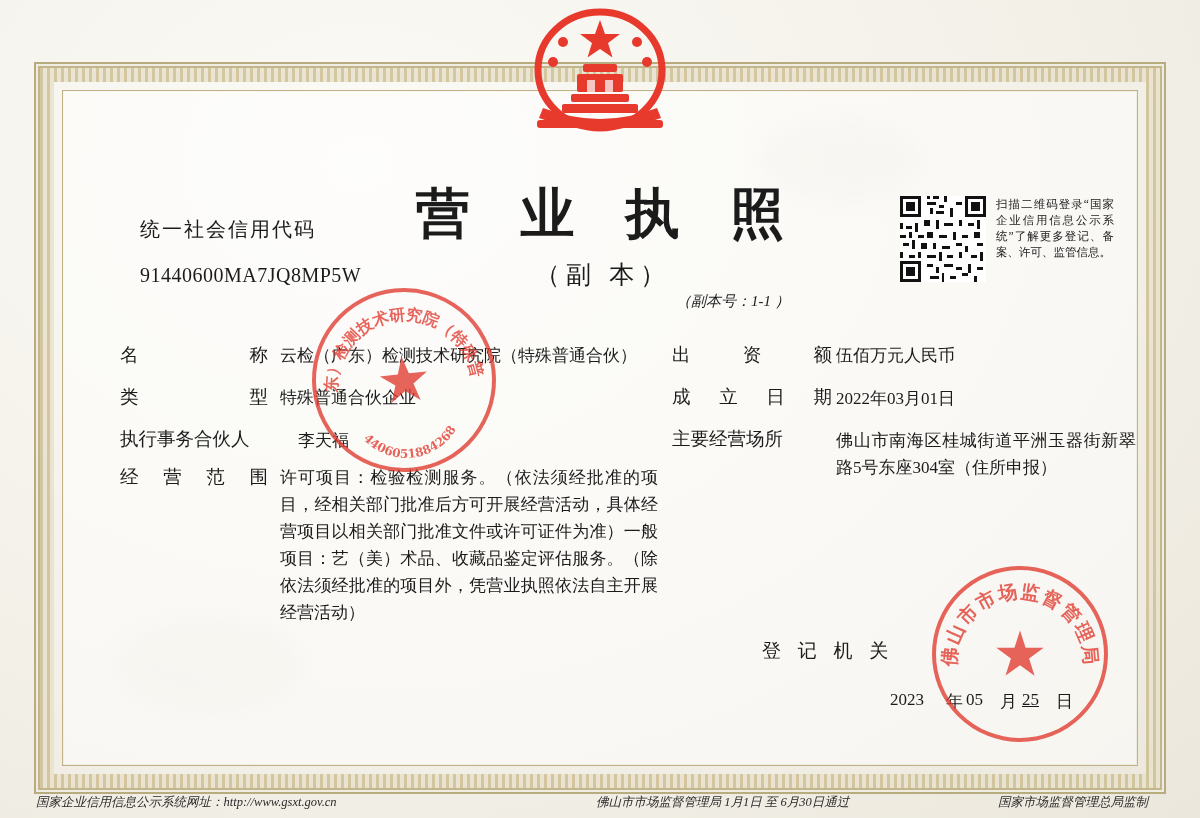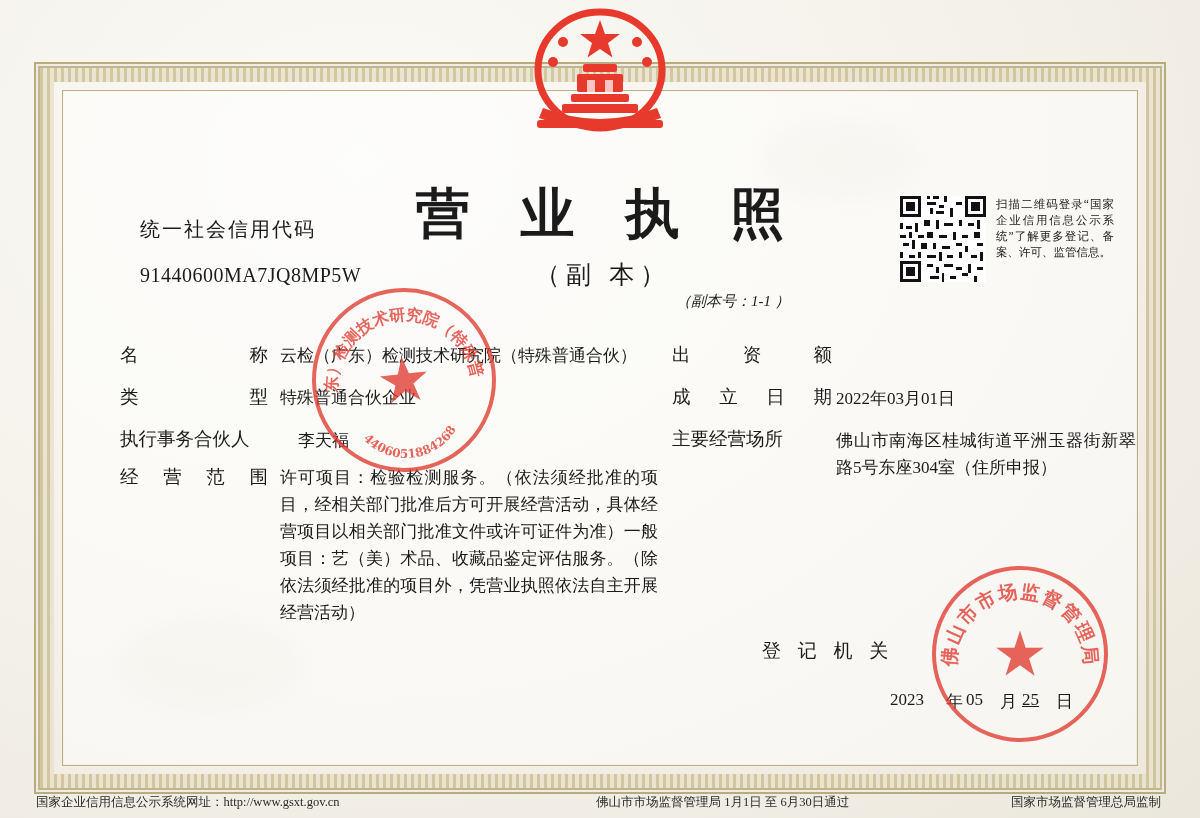--- a/index.html
+++ b/index.html
@@ -138,22 +138,22 @@
   }
   .seal-arc{
     position:absolute;left:0;top:0;width:100%;height:100%;
   }
   .seal-arc text{
     fill:#e03a2f;font-family:"DejaVu Serif",serif;font-weight:bold;
   }
 
   
   .footer{
-    position:absolute;bottom:2px;left:0;right:3px;height:22px;
-    font-size:12.5px;color:#2a2a2a;
+    position:absolute;bottom:2px;left:0;right:16px;height:22px;
+    font-size:12.5px;color:#2a2a2a;font-style:italic;
   }
   .footer div{position:absolute;white-space:nowrap;}
   .ft-left{left:36px;top:0;}
   .ft-mid{left:596px;top:0;}
   .ft-right{right:36px;top:0;}
 
   
   .blot{position:absolute;border-radius:50%;background:rgba(190,180,150,.10);filter:blur(12px);}
 </style>
 </head>
@@ -290,20 +290,21 @@
     <span>范</span>
     <span>围</span>
   </div>
   <div class="f-value" style="left:280px;top:464px;width:378px;text-align:justify;">许可项目：检验检测服务。（依法须经批准的项目，经相关部门批准后方可开展经营活动，具体经营项目以相关部门批准文件或许可证件为准）一般项目：艺（美）术品、收藏品鉴定评估服务。（除依法须经批准的项目外，凭营业执照依法自主开展经营活动）</div>
 
   <div class="rlbl-box" style="left:672px;top:342px;">
     <span>出</span>
     <span>资</span>
     <span>额</span>
   </div>
+  <div class="f-value" style="left:836px;top:342px;width:300px;">伍佰万元人民币</div>
 
   <div class="rlbl-box" style="left:672px;top:384px;">
     <span>成</span>
     <span>立</span>
     <span>日</span>
     <span>期</span>
   </div>
   <div class="f-value" style="left:836px;top:385px;width:300px;">2022年03月01日</div>
 
   <div class="f-label" style="left:672px;top:426px;">主要经营场所</div>

